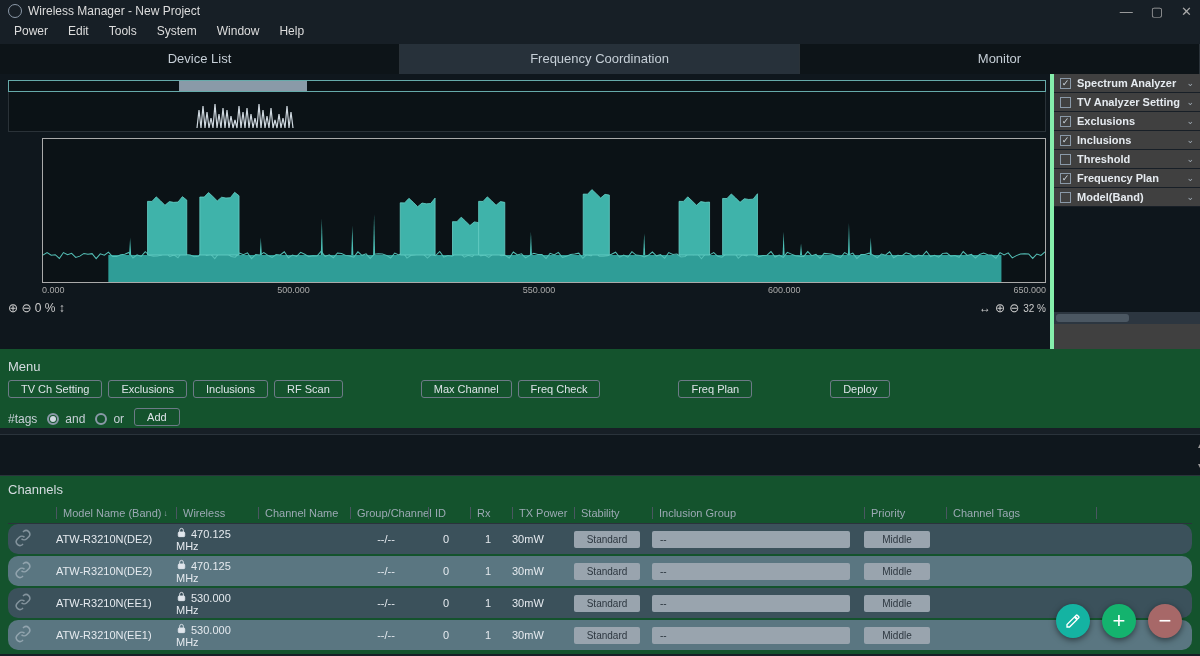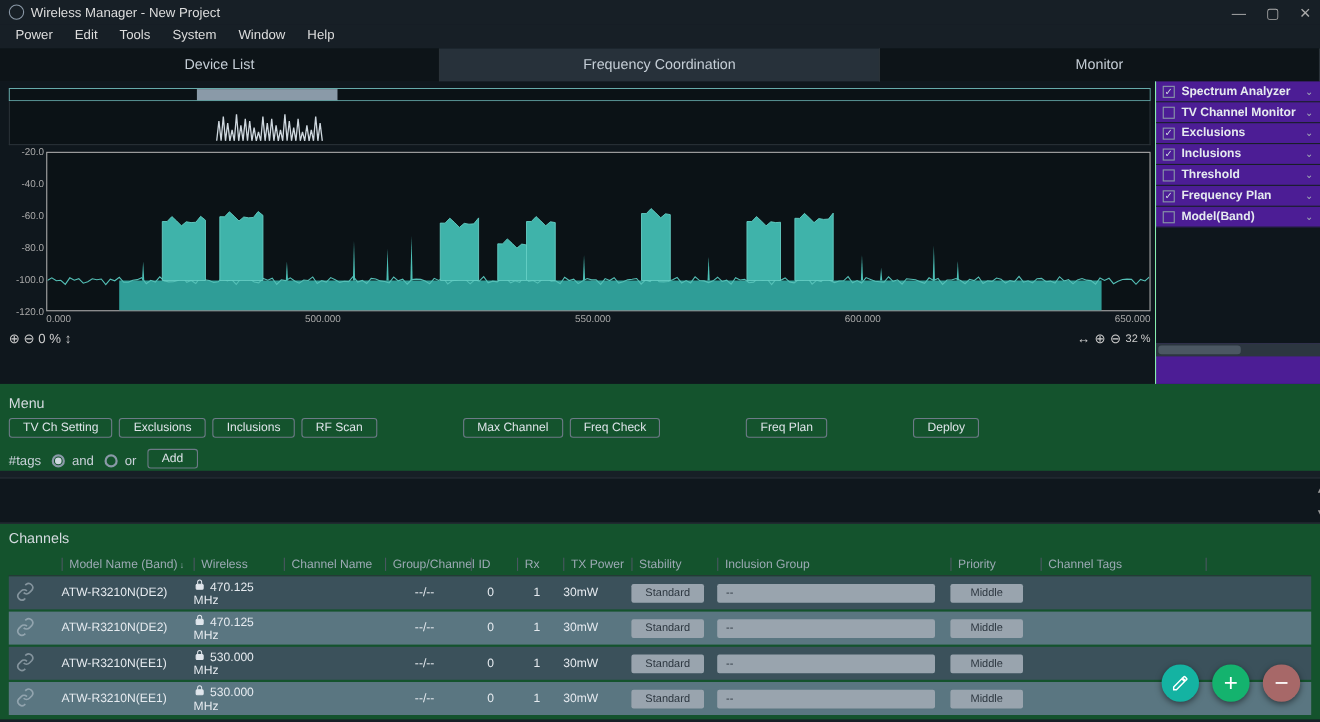--- a/index.html
+++ b/index.html
@@ -21,21 +21,21 @@
 .overview-bar .seg-light { background: #8a9aa8; }
 .overview-wave { height: 40px; background: #0b1216; border: 1px solid #2a3238; border-top: none; position: relative; }
 .spectrum-frame { position: relative; margin-top: 6px; }
 .y-axis { position: absolute; left: 0; top: 0; width: 34px; height: 145px; }
 .y-axis div { position: absolute; right: 2px; font-size: 9px; color: #aaa; transform: translateY(-50%); }
 .plot { margin-left: 34px; height: 145px; background: #0b1216; border: 1px solid #aaa; position: relative; overflow: hidden; }
 .x-axis { margin-left: 34px; display: flex; justify-content: space-between; padding: 2px 0; }
 .x-axis span { font-size: 9px; color: #aaa; }
 .zoom-row { display: flex; align-items: center; margin-top: 4px; font-size: 12px; color: #ccc; }
 .zoom-row .right { margin-left: auto; display: flex; align-items: center; gap: 4px; }
-.sidepanel { width: 150px; background: #4c1d95; border-left: 1px solid #86efac; }
+.sidepanel { width: 150px; background: #404040; border-left: 4px solid #86efac; }
 .side-item { display: flex; align-items: center; height: 19px; padding: 0 6px; border-bottom: 1px solid #181f27; cursor: pointer; font-size: 11px; }
 .side-item .chk { width: 11px; height: 11px; border: 1px solid #8a99a8; margin-right: 6px; display: flex; align-items: center; justify-content: center; font-size: 9px; color: #cfd8e0; }
 .side-item .chk.checked::after { content: "✓"; }
 .side-item .label { font-weight: 600; flex: 1; color: #e5eaef; }
 .side-item .chev { font-size: 9px; color: #a0abb5; }
 .side-filler { height: 105px; background: #0e161c; }
 .side-scroll { height: 12px; background: #2c3640; position: relative; }
 .side-scroll::after { content: ""; position: absolute; left: 2px; top: 2px; width: 50%; height: 8px; background: #4b5762; border-radius: 3px; }
 .lowerpanel { background: #14532d; padding: 6px 8px 2px 8px; }
 .section-label { font-size: 13px; color: #d5dbe0; margin: 4px 0 6px 0; }
@@ -55,21 +55,21 @@
 .col-freq { width: 82px; }
 .col-chname { width: 92px; }
 .col-grp { width: 78px; }
 .col-id { width: 42px; }
 .col-rx { width: 42px; }
 .col-txp { width: 62px; }
 .col-stab { width: 78px; }
 .col-incl { width: 212px; }
 .col-prio { width: 82px; }
 .col-tags { width: 150px; }
-.channel-row { display: flex; align-items: center; height: 30px; font-size: 11px; color: #e5eaef; margin-bottom: 2px; }
+.channel-row { display: flex; align-items: center; height: 30px; font-size: 11px; color: #e5eaef; margin-bottom: 2px; border-radius: 10px; }
 .channel-row.dark { background: #3b515b; }
 .channel-row.light { background: #5a7681; }
 .channel-row > div { padding-left: 6px; }
 .link-icon { width: 18px; height: 18px; opacity: 0.55; }
 .lock-icon { width: 11px; height: 11px; display: inline-block; margin-right: 4px; }
 .pill { background: #99a4ae; color: #2d3740; padding: 0 10px; border-radius: 2px; height: 17px; line-height: 17px; display: inline-block; font-size: 10px; text-align: center; }
 .pill.wide { width: 198px; text-align: left; padding-left: 8px; }
 .fab-row { position: fixed; right: 18px; bottom: 18px; display: flex; gap: 12px; }
 .fab { width: 34px; height: 34px; border-radius: 50%; display: flex; align-items: center; justify-content: center; color: #fff; cursor: pointer; box-shadow: 0 2px 6px rgba(0,0,0,0.5); }
 .fab.edit { background: #14b3a2; }
@@ -114,28 +114,20 @@
       </div>
     <div class="overview-wave">
       <svg width="100%" height="40" viewBox="0 0 1000 40">
         <g stroke="#cfd8df" stroke-width="1.2" fill="none" transform="translate(170,0)">
           <path d="M0 36 l2-18 l2 18 l2-22 l2 22 l2-16 l2 16 l2-10 l2 10 l2-24 l2 24 l2-14 l2 14 l2-20 l2 20 l2-18 l2 18 l2-12 l2 12 l2-8 l2 8 l2-22 l2 22 l2-16 l2 16 l2-20 l2 20 l2-14 l2 14 l2-10 l2 10 l2-24 l2 24 l2-18 l2 18 l2-12 l2 12 l2-20 l2 20 l2-8 l2 8 l2-14 l2 14 l2-10 l2 10 l2-22 l2 22 l2-16 l2 16"></path>
         </g>
       </svg>
     </div>
 
     <div class="spectrum-frame">
-      <div class="y-axis" id="yaxis">
-          <div style="top: 0px;">-20.0</div>
-          <div style="top: 29px;">-40.0</div>
-          <div style="top: 58px;">-60.0</div>
-          <div style="top: 87px;">-80.0</div>
-          <div style="top: 116px;">-100.0</div>
-          <div style="top: 145px;">-120.0</div>
-        </div>
       <div class="plot">
         <svg id="plotsvg" width="100%" height="145" preserveAspectRatio="none" viewBox="0 0 980 145">
             <rect x="63.91304347826087" y="116" width="873.4782608695652" height="29" fill="#2f9d97"></rect>
             <path d="M0 116 L0 116 L4 113.54401875517678 L8 116.2730760838999 L12 115.75286867339697 L16 119.44794167093278 L20 113.57405036364798 L24 115.79013718724677 L28 114.32694562911264 L32 118.43756614879764 L36 117.10920623959728 L40 114.4222296934866 L44 115.31685416616408 L48 114.6350889278894 L52 119.67673139635244 L56 114.87815114781647 L60 116.2479550851567 L64 113.12262860324067 L68 117.58878702341289 L72 117.61356584602832 L76 115.82548986705238 L80 115.22381445166722 L84 113.43778052156952 L88 118.9857354543315 L92 115.81917046089468 L96 117.42280618202817 L100 112.66036442495046 L104 116.3810264708754 L108 117.20480272670098 L112 117.12614059792284 L116 115.98815097417335 L120 112.78454177387646 L124 117.69495490182739 L128 115.93390553468879 L132 118.76187128490112 L136 113.12605813367446 L140 115.45962298881624 L144 116.02250142825332 L148 117.74763843954226 L152 117.18190245489826 L156 113.03566643124088 L160 116.41430188910522 L164 115.16805743200769 L168 119.6279943395956 L172 114.25424339487103 L176 115.32750013947282 L180 114.58600399258385 L184 117.44670893702019 L188 118.16483717091349 L192 114.11146656934551 L196 115.74492701928162 L200 113.90282151536539 L204 119.61171711348047 L208 115.45829371080603 L212 116.09856931881636 L216 113.54027359775097 L220 116.43224135137528 L224 118.39833010131134 L228 115.53111289074104 L232 115.9848558587147 L236 112.76812633566102 L240 118.73179094337854 L244 116.11794314144456 L248 117.4417062470674 L252 113.34021597379942 L256 115.2626833722303 L260 117.70947415221669 L264 116.64796684640964 L268 116.98313209270596 L272 112.33400857985532 L276 117.42594239644171 L280 115.88326983567617 L284 118.74274607808997 L288 114.0280969169045 L292 114.5721996963514 L296 116.37604575304877 L300 116.96612482797862 L304 118.21391670977474 L308 112.83130853892995 L312 116.33641663323466 L316 114.8462312096288 L320 119.4051425337083 L324 115.21308984069951 L328 114.75974074052701 L332 114.99070205374964 L336 116.38311187405165 L340 119.03424401988781 L344 114.03850757761471 L348 115.99535316189456 L352 113.49572134280297 L356 119.14200991955629 L360 116.2629711401632 L364 115.79333673615868 L368 114.17093338560785 L372 115.23983906615008 L376 118.99916840020039 L380 115.39014220958867 L384 116.56411707768152 L388 112.47816587831504 L392 118.11648803242188 L396 116.61405763916979 L400 117.22548769379216 L404 114.25685354974065 L408 114.15335338386518 L412 118.0799219535262 L416 116.25368709441597 L420 117.75427795623875 L424 112.28092993848846 L428 116.86167103505792 L432 116.04755791471194 L436 118.41211147530322 L440 115.14486829354144 L444 113.71431094895013 L448 116.67821464939617 L452 116.23927251702571 L456 118.96894586679905 L460 112.99362576117692 L464 116.01932494770263 L468 114.79696196636877 L472 118.82779643261219 L476 116.33870051754701 L480 114.1973717430336 L484 115.4296708860324 L488 115.39051756024679 L492 119.59522890214036 L496 114.26424658832435 L500 116.0253872382543 L504 113.43386195774129 L508 118.32292891928616 L512 117.19277555111256 L516 115.42638415009894 L520 114.89269080056727 L524 114.16299737708937 L528 119.30454757220181 L532 115.47161508539219 L536 116.89631144402051 L540 112.58813542008237 L544 117.19673934669986 L548 117.22873959762423 L552 116.8604017603086 L556 115.2751508783211 L560 113.20089341507946 L564 118.21369253310998 L568 116.02966998732458 L572 118.22091934612126 L576 112.63956221019211 L580 116.05048526755283 L584 116.37005916498069 L588 117.85839714992188 L592 116.3328222626286 L596 113.02123838586223 L600 116.82772884810561 L604 115.67453197106526 L608 119.36175241888286 L612 113.53194015044916 L616 115.49269284718096 L620 114.97977847648983 L624 117.99300017737511 L628 117.48926683412249 L632 113.76043382908013 L636 115.79271539494141 L640 114.5937256733681 L644 119.76728807558126 L648 114.8007566721117 L652 115.84084928196191 L656 113.68293766702807 L660 117.25957300474997 L664 118.11847714233116 L668 115.10721308587738 L672 115.57937264176988 L676 113.33425685380706 L680 119.24207749419445 L684 115.80086049025161 L688 116.96567722444482 L692 113.06064149156781 L696 116.07820480907836 L700 117.85180391400448 L704 116.45488968704781 L708 116.25265783809228 L712 112.53457465432584 L716 118.04247441972466 L720 116.02260462913893 L724 118.35427644845254 L728 113.36564207876 L732 115.0876503000382 L736 116.75881723271104 L740 117.19831121497003 L744 117.44012366095824 L748 112.6117213118391 L752 116.7510609297506 L756 115.34159327820093 L760 119.36120277942092 L764 114.39876034706772 L768 114.8321553570452 L772 115.31350280174449 L776 117.03005276432143 L780 118.51455946278033 L784 113.55692380707768 L788 115.99128442124214 L792 114.07969012052779 L796 119.52449057973725 L800 115.60668169824693 L804 115.49458381039663 L808 114.16235127020703 L812 116.09075665997578 L816 118.90144490559398 L820 114.93976022750913 L824 116.12209473732835 L828 112.84740203719097 L832 118.79181151129285 L836 116.35321839624717 L840 116.80657811358654 L844 113.80794401997412 L848 114.89997360066783 L852 118.36060463236191 L856 116.11886048717992 L860 117.0621674769589 L864 112.24484847157576 L868 117.54598321467233 L872 116.23115603451433 L876 118.17976412508983 L880 114.36303403782537 L884 114.10138484204298 L888 117.1040905502878 L892 116.55592740583087 L896 118.32981986173776 L900 112.5678005934334 L904 116.41733269099949 L908 115.26192087357698 L912 118.99372866908823 L916 115.49558750763002 L920 114.14721307462601 L924 115.69254442204205 L928 116.07925131163715 L932 119.27906546737435 L936 113.66279097504948 L940 115.97483127002519 L944 113.88525739079532 L948 118.89970119155052 L952 116.59170701493221 L956 115.07641893098756 L960 114.76080790273588 L964 114.96763269537499 L968 119.41617270895593 L972 115.00227032260915 L976 116.44730338563409 L980 112.74397185284647" stroke="#55c0b7" stroke-width="1" fill="none"></path>
             <path d="M102.26086956521739 116 L102.26086956521739 62.35 L106.52173913043478 62.42735481106243 L110.78260869565217 57.86412201493401 L115.04347826086956 61.914888297775406 L119.30434782608695 66.26440032748566 L123.56521739130434 62.59915470783062 L127.82608695652173 63.370808277176494 L132.08695652173913 63.05459401973168 L136.3478260869565 57.63124775039923 L140.6086956521739 61.11414141099127 L140.6086956521739 116 Z" fill="#3fb3aa" stroke="#66d0c6" stroke-width="0.8"></path>
             <path d="M153.3913043478261 116 L153.3913043478261 58 L157.6521739130435 58.077354811062435 L161.91304347826087 53.51412201493402 L166.17391304347828 57.564888297775404 L170.43478260869566 61.91440032748566 L174.69565217391306 58.24915470783062 L178.95652173913044 59.02080827717649 L183.21739130434784 58.70459401973168 L187.47826086956525 53.28124775039923 L191.73913043478262 56.76414141099127 L191.73913043478262 116 Z" fill="#3fb3aa" stroke="#66d0c6" stroke-width="0.8"></path>
             <path d="M349.39130434782606 116 L349.39130434782606 63.8 L353.65217391304344 63.87735481106243 L357.9130434782609 59.314122014934014 L362.17391304347825 63.3648882977754 L366.4347826086956 67.71440032748565 L370.69565217391306 64.04915470783061 L374.95652173913044 64.8208082771765 L379.21739130434787 64.50459401973167 L383.47826086956525 59.08124775039923 L383.47826086956525 116 Z" fill="#3fb3aa" stroke="#66d0c6" stroke-width="0.8"></path>
             <path d="M400.5217391304348 116 L400.5217391304348 82.64999999999999 L404.7826086956522 82.72735481106243 L409.04347826086956 78.16412201493401 L413.304347826087 82.2148882977754 L417.5652173913044 86.56440032748564 L421.82608695652175 82.8991547078306 L426.0869565217391 83.67080827717649 L426.0869565217391 116 Z" fill="#3fb3aa" stroke="#66d0c6" stroke-width="0.8"></path>
             <path d="M426.0869565217391 116 L426.0869565217391 62.35 L430.3478260869565 62.42735481106243 L434.60869565217394 57.86412201493401 L438.8695652173913 61.914888297775406 L443.1304347826087 66.26440032748566 L447.3913043478261 62.59915470783062 L451.6521739130435 63.370808277176494 L451.6521739130435 116 Z" fill="#3fb3aa" stroke="#66d0c6" stroke-width="0.8"></path>
             <path d="M528.3478260869565 116 L528.3478260869565 55.1 L532.6086956521739 55.17735481106243 L536.8695652173913 50.61412201493401 L541.1304347826087 54.664888297775406 L545.3913043478261 59.01440032748566 L549.6521739130435 55.34915470783062 L553.9130434782609 56.120808277176494 L553.9130434782609 116 Z" fill="#3fb3aa" stroke="#66d0c6" stroke-width="0.8"></path>
@@ -179,21 +171,21 @@
 
   <div class="sidepanel">
     <div id="sideitems">
         <div class="side-item">
           <span class="chk checked"></span>
           <span class="label">Spectrum Analyzer</span>
           <span class="chev">⌄</span>
         </div>
         <div class="side-item">
           <span class="chk "></span>
-          <span class="label">TV Channel Monitor</span>
+          <span class="label">TV Analyzer Setting</span>
           <span class="chev">⌄</span>
         </div>
         <div class="side-item">
           <span class="chk checked"></span>
           <span class="label">Exclusions</span>
           <span class="chev">⌄</span>
         </div>
         <div class="side-item">
           <span class="chk checked"></span>
           <span class="label">Inclusions</span>

